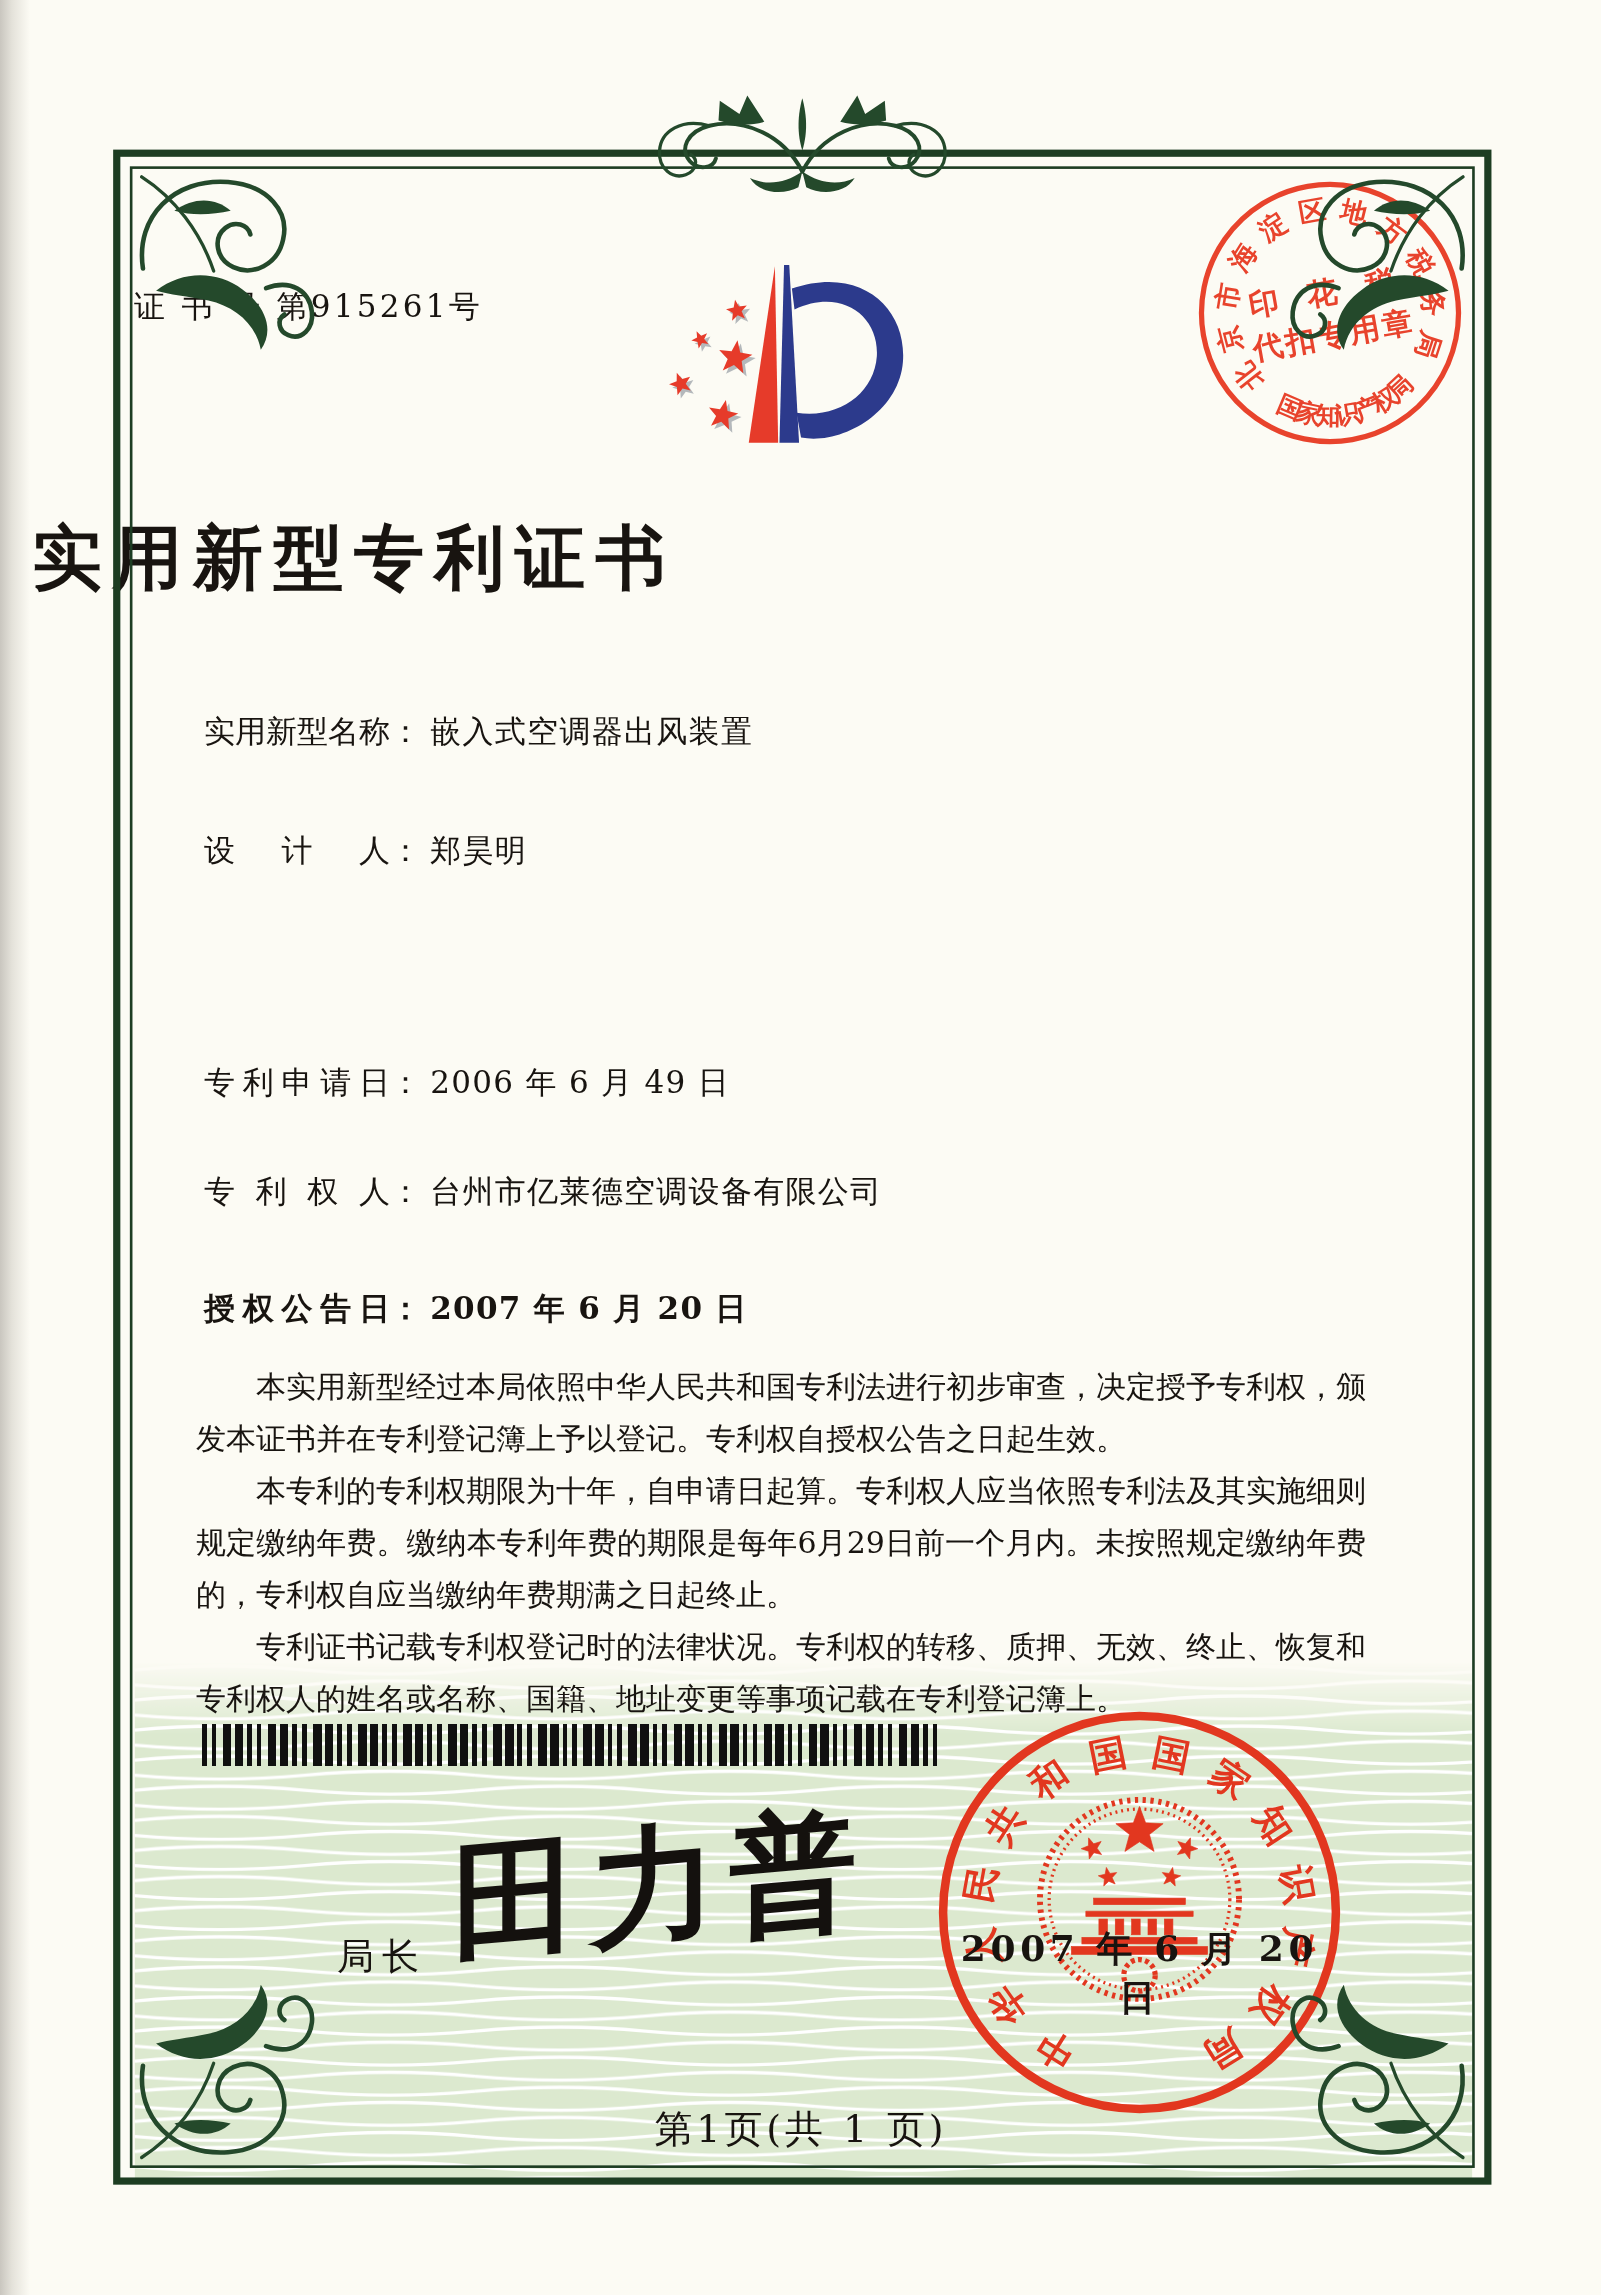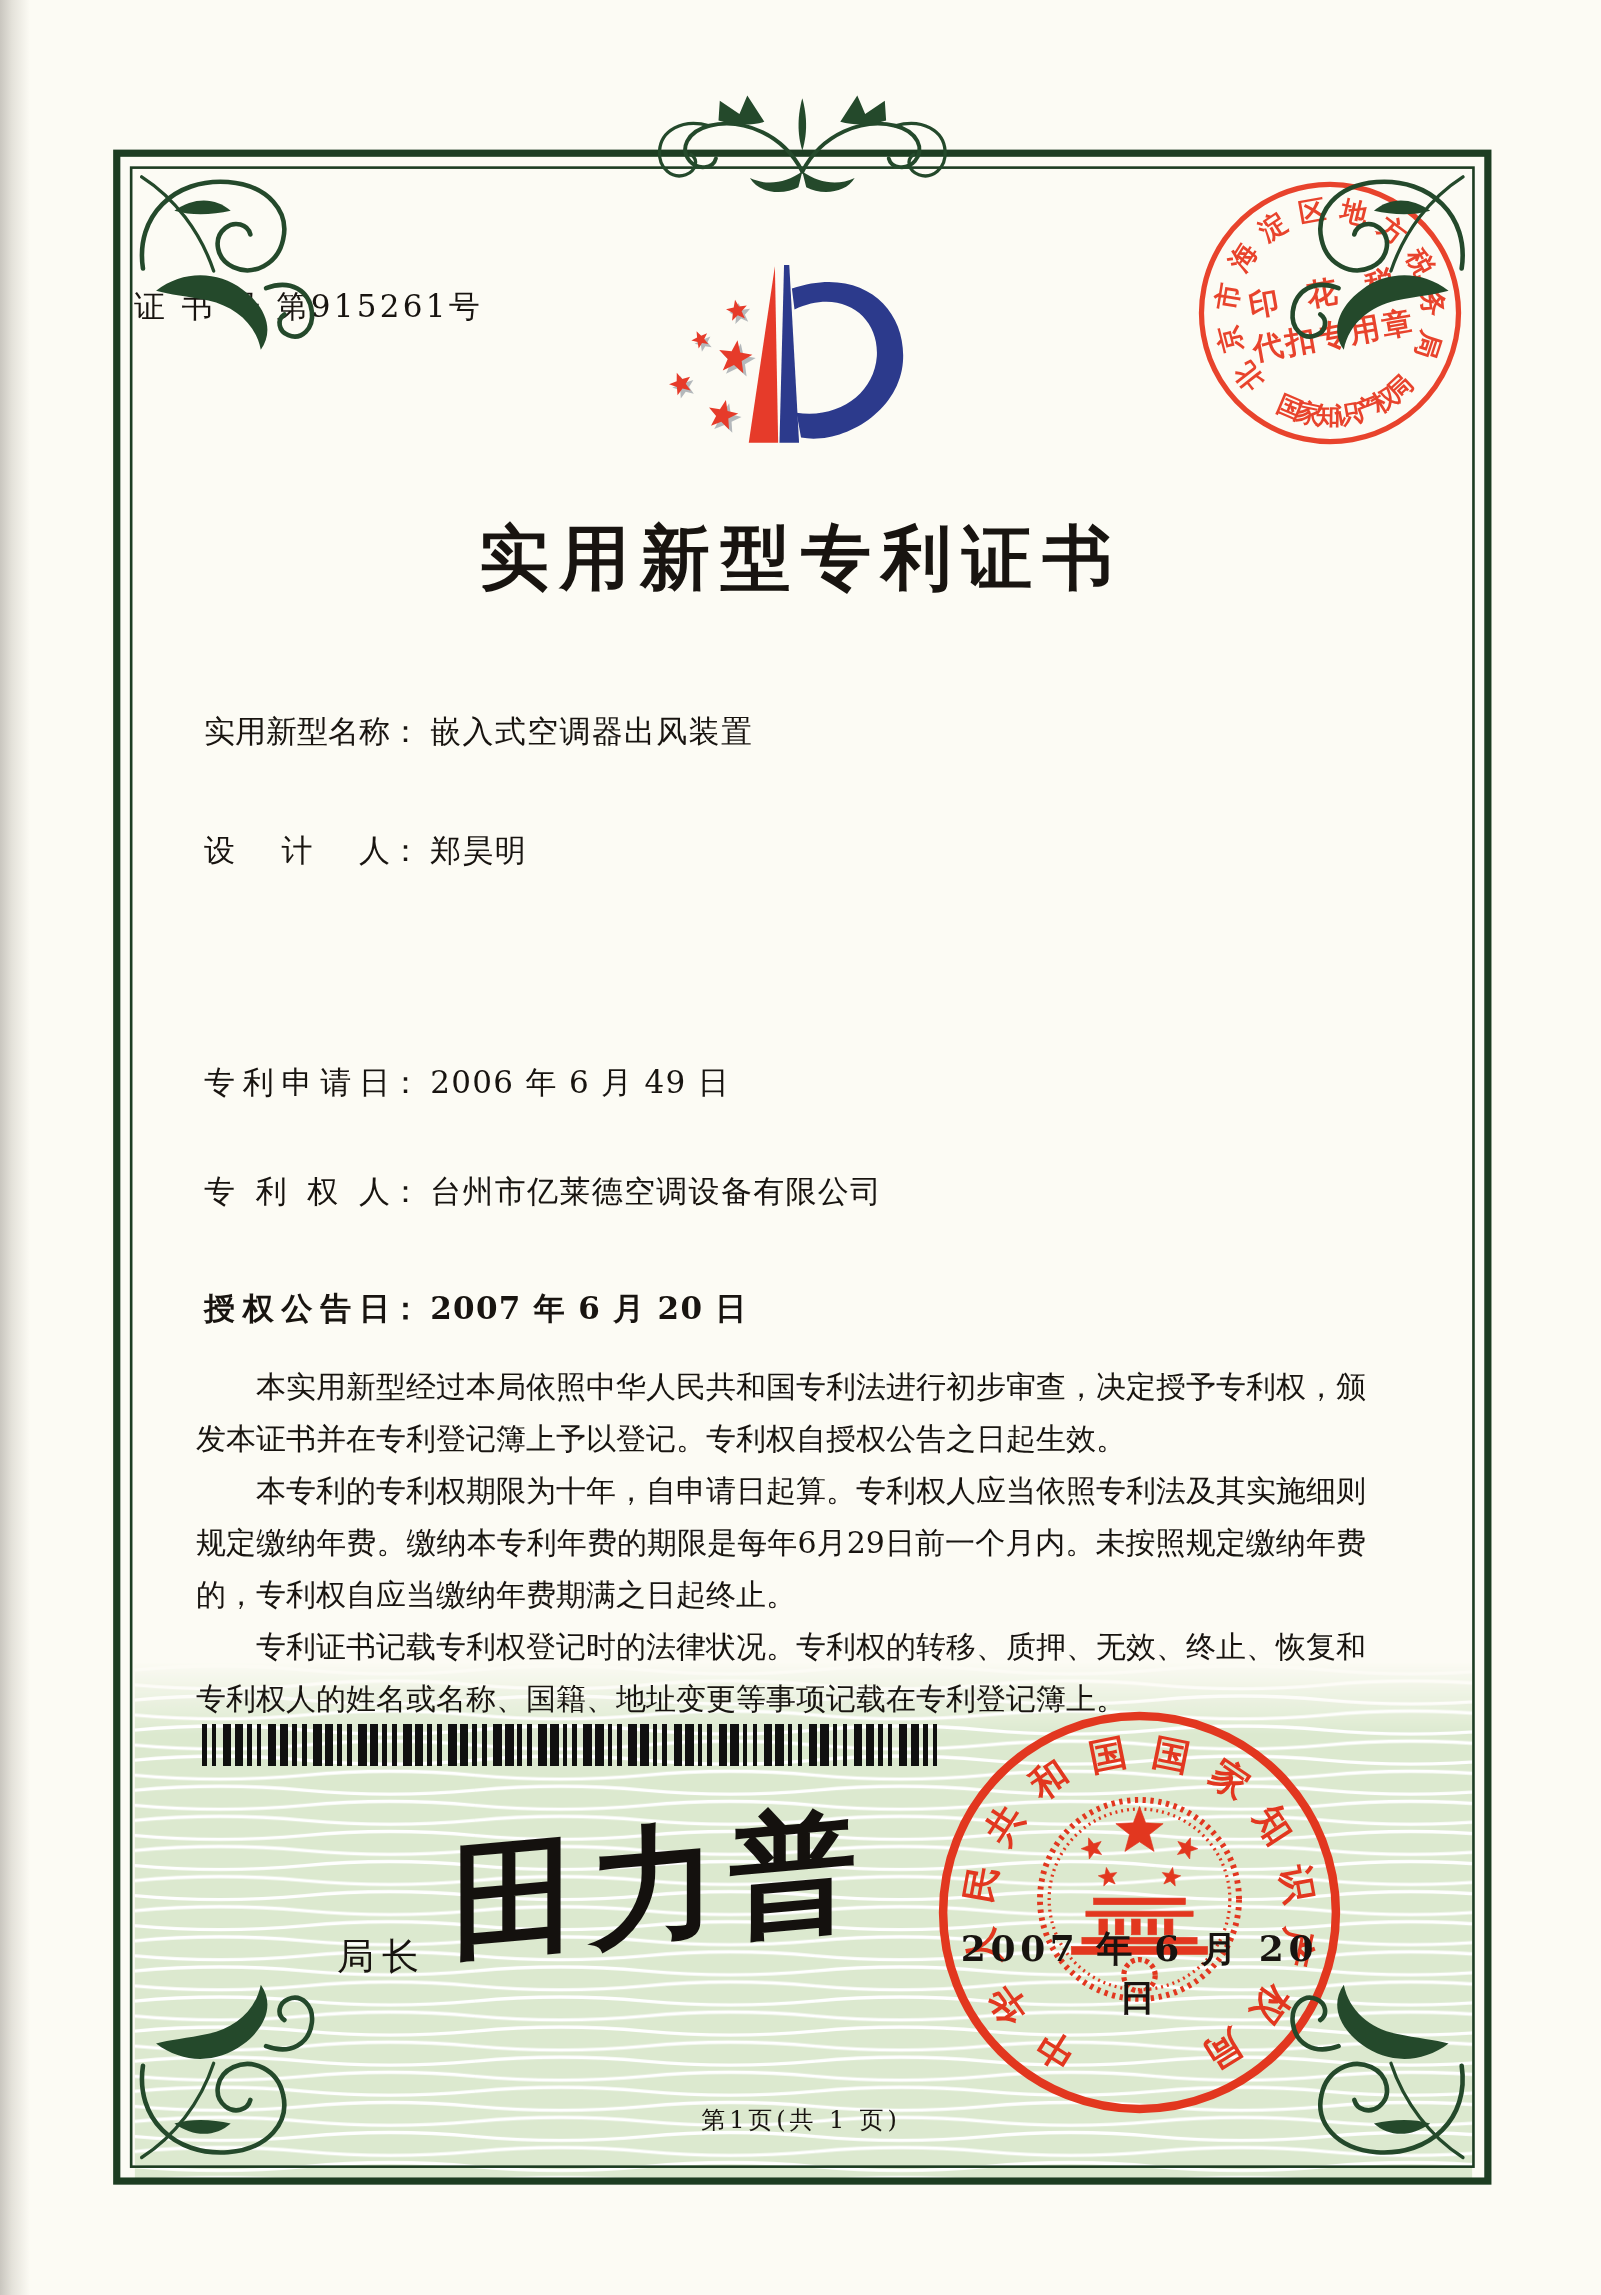--- a/index.html
+++ b/index.html
@@ -2,33 +2,33 @@
 <html style="font-size:10.5px"><head>
 <meta charset="utf-8">
 <style>
   html,body{margin:0;padding:0;background:#e9e7e1;}
   .page{position:relative;width:1602px;height:2295px;background:#fcfbf4;overflow:hidden;
         font-family:"DejaVu Serif","Liberation Serif",serif;color:#181410;}
   .abs{position:absolute;}
   .scan-edge{left:0;top:0;width:30px;height:2295px;
        background:linear-gradient(90deg,#c9c6bf 0%,#e4e2da 40%,rgba(252,251,244,0) 100%);}
   .cert-no{left:134px;top:286px;font-size:31px;letter-spacing:3.3px;white-space:nowrap;}
-  .main-title{left:0;right:0;top:512px;text-align:center;font-size:70px;font-weight:bold;letter-spacing:10.5px;}
+  .main-title{left:0;right:0;top:512px;text-align:left;font-size:70px;font-weight:bold;letter-spacing:10.5px;padding-left:32px;}
   .field-row{left:204px;font-size:31px;white-space:nowrap;}
   .field-row .lbl{display:inline-block;width:186px;text-align:justify;text-align-last:justify;}
   .field-row .val{margin-left:9.2px;letter-spacing:1.3px;}
   .body-text{left:196px;top:1361px;width:1170px;font-size:30px;line-height:52px;text-align:justify;}
   .body-text p{margin:0;text-indent:2em;}
   .barcode{left:202px;top:1724px;width:749px;height:42px;font-size:0;white-space:nowrap;overflow:hidden;}
   .barcode i{display:inline-block;height:100%;background:#101010;vertical-align:top;}
   .sig-title{left:337px;top:1932px;font-size:37px;letter-spacing:7.9px;}
   .sig-name{left:451px;top:1819px;font-size:128px;font-weight:bold;letter-spacing:11.8px;
             transform:rotate(-5deg) skewX(-5deg);transform-origin:left center;color:#14110e;}
   .seal-date{left:935px;top:1925px;width:409px;text-align:center;font-size:36px;letter-spacing:4.6px;font-weight:bold;}
-  .page-footer{left:0;right:0;top:2104px;text-align:center;font-size:24px;letter-spacing:3.9px;}
+  .page-footer{left:0;right:0;top:2104px;text-align:center;font-size:38px;letter-spacing:3.9px;}
   .stamp-wrap{left:1191px;top:174px;width:278px;height:278px;transform:rotate(-10deg);}
   svg text{font-family:"DejaVu Serif","Liberation Serif",serif;}
 </style>
 </head>
 <body>
 
 <div class="page">
 
   <div class="abs scan-edge"></div>
 

